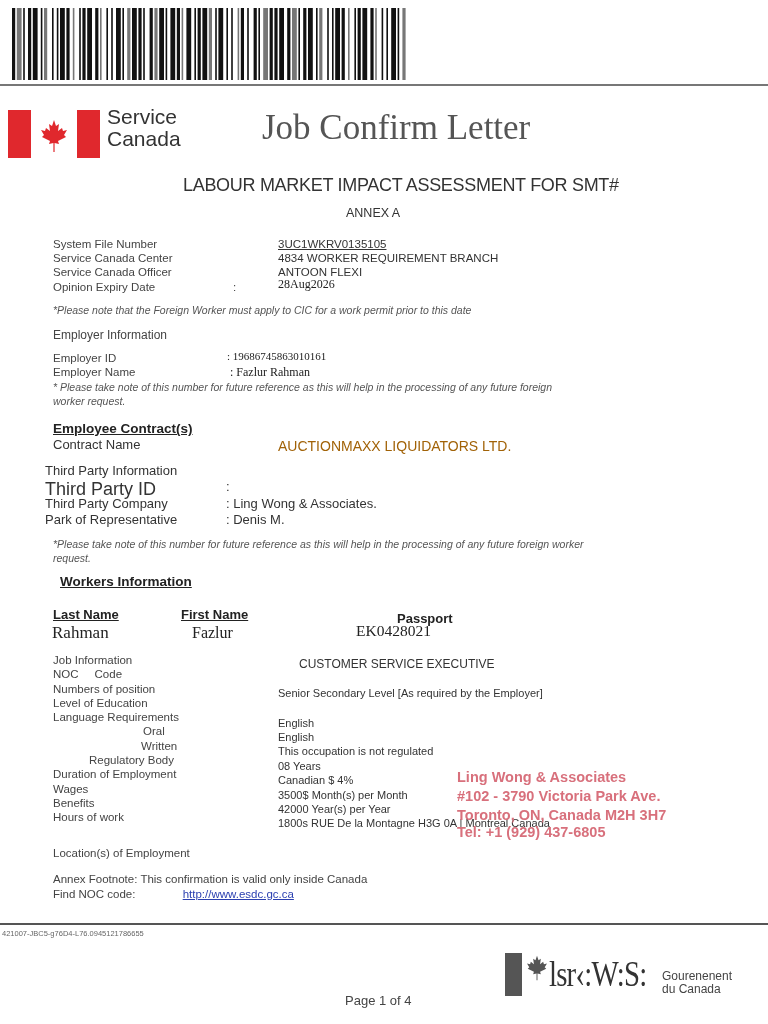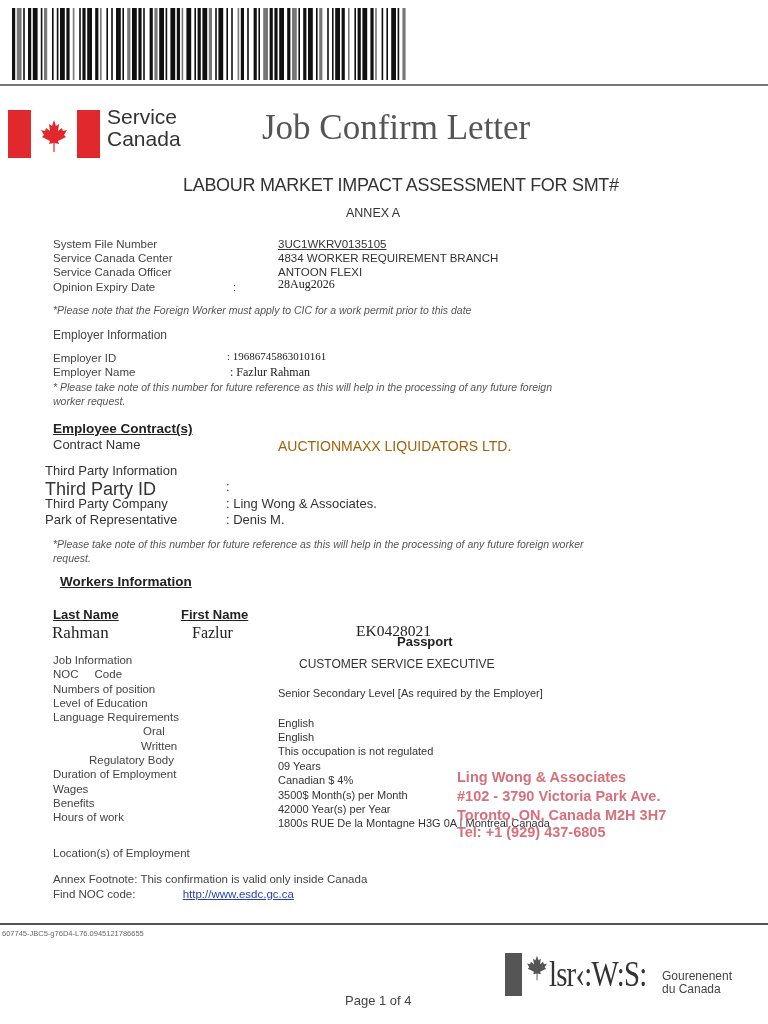--- a/index.html
+++ b/index.html
@@ -142,21 +142,21 @@
 <div class="abs" style="left:45px;top:496px;font-size:13px;color:#333;">Third Party Company</div>
 <div class="abs" style="left:226px;top:496px;font-size:13px;color:#333;">: Ling Wong &amp; Associates.</div>
 <div class="abs" style="left:45px;top:512px;font-size:13px;color:#333;">Park of Representative</div>
 <div class="abs" style="left:226px;top:512px;font-size:13px;color:#333;">: Denis M.</div>
 <div class="abs note" style="left:53px;top:538px;">*Please take note of this number for future reference as this will help in the processing of any future foreign worker</div>
 <div class="abs note" style="left:53px;top:552px;">request.</div>
 
 <div class="abs head-u" style="left:53px;top:574px;font-size:13.5px;margin-left:7px;">Workers Information</div>
 <div class="abs head-u" style="left:53px;top:607px;font-size:13px;">Last Name</div>
 <div class="abs head-u" style="left:181px;top:607px;font-size:13px;">First Name</div>
-<div class="abs" style="left:361px;top:634px;font-size:13px;font-weight:bold;color:#222;padding-left:36px;">Passport</div>
+<div class="abs" style="left:361px;top:611px;font-size:13px;font-weight:bold;color:#222;padding-left:36px;">Passport</div>
 <div class="abs serif" style="left:52px;top:623px;font-size:17px;">Rahman</div>
 <div class="abs serif" style="left:192px;top:624px;font-size:16px;">Fazlur</div>
 <div class="abs serif" style="left:356px;top:622px;font-size:15.5px;">EK0428021</div>
 
 <div id="job-labels">
     <div class="abs lbl" style="left: 53px; top: 653px; white-space: pre;">Job Information</div>
     <div class="abs lbl" style="left: 53px; top: 667px; white-space: pre;">NOC     Code</div>
     <div class="abs lbl" style="left: 53px; top: 682px; white-space: pre;">Numbers of position</div>
     <div class="abs lbl" style="left: 53px; top: 696px; white-space: pre;">Level of Education</div>
     <div class="abs lbl" style="left: 53px; top: 710px; white-space: pre;">Language Requirements</div>
@@ -167,40 +167,40 @@
     <div class="abs lbl" style="left: 53px; top: 782px; white-space: pre;">Wages</div>
     <div class="abs lbl" style="left: 53px; top: 796px; white-space: pre;">Benefits</div>
     <div class="abs lbl" style="left: 53px; top: 810px; white-space: pre;">Hours of work</div>
   </div>
 <div class="abs val" style="left:278px;top:657px;font-size:12px;margin-left:21px;">CUSTOMER SERVICE EXECUTIVE</div>
 <div class="abs val" style="left:278px;top:686px;font-size:11px;">Senior Secondary Level [As required by the Employer]</div>
 <div id="job-values">
     <div class="abs val" style="left: 278px; top: 716px; font-size: 11px;">English</div>
     <div class="abs val" style="left: 278px; top: 730px; font-size: 11px;">English</div>
     <div class="abs val" style="left: 278px; top: 744px; font-size: 11px;">This occupation is not regulated</div>
-    <div class="abs val" style="left: 278px; top: 759px; font-size: 11px;">09 Years</div>
+    <div class="abs val" style="left: 278px; top: 759px; font-size: 11px;">08 Years</div>
     <div class="abs val" style="left: 278px; top: 773px; font-size: 11px;">Canadian $ 4%</div>
     <div class="abs val" style="left: 278px; top: 788px; font-size: 11px;">3500$ Month(s) per Month</div>
     <div class="abs val" style="left: 278px; top: 802px; font-size: 11px;">42000 Year(s) per Year</div>
     <div class="abs val" style="left: 278px; top: 816px; font-size: 11px;">1800s RUE De la Montagne H3G 0A | Montreal Canada</div>
   </div>
 <div class="abs lbl" style="left:53px;top:846px;">Location(s) of Employment</div>
 
 <div class="abs stamp" style="left:457px;top:769px;">Ling Wong &amp; Associates</div>
 <div class="abs stamp" style="left:457px;top:788px;">#102 - 3790 Victoria Park Ave.</div>
 <div class="abs stamp" style="left:457px;top:807px;">Toronto, ON, Canada M2H 3H7</div>
 <div class="abs stamp" style="left:457px;top:824px;">Tel: +1 (929) 437-6805</div>
 
 <div class="abs lbl" style="left:53px;top:872px;">Annex Footnote: This confirmation is valid only inside Canada</div>
 <div class="abs lbl" style="left:53px;top:887px;">
   <span>Find NOC code: </span><a class="link">http://www.esdc.gc.ca</a>
 </div>
 
 <div class="rule" style="top:923px;height:2px;background:#555;"></div>
-<div class="abs" style="left:2px;top:929px;font-size:7.5px;color:#666;">607745-JBC5-g76D4-L76.0945121786655</div>
+<div class="abs" style="left:2px;top:929px;font-size:7.5px;color:#666;">421007-JBC5-g76D4-L76.0945121786655</div>
 
 <div class="abs" style="left:345px;top:993px;font-size:13px;color:#444;">Page 1 of 4</div>
 
 <div class="abs" style="left:505px;top:953px;width:17px;height:43px;background:#555;"></div>
 <svg class="abs" style="left:527px;top:955px;" width="20" height="26" viewBox="0 0 26 32">
   <path d="M13 0 L15 6 L18 4 L17 11 L21 8 L22 11 L26 10 L23 15 L25 17 L17 21 L18 24 L13.6 23 L13.6 32 L12.4 32 L12.4 23 L8 24 L9 21 L1 17 L3 15 L0 10 L4 11 L5 8 L9 11 L8 4 L11 6 Z" fill="#555"></path>
 </svg>
 <div class="abs serif" style="left:549px;top:953px;font-size:36px;color:#333;letter-spacing:-1px;transform:scaleX(0.8);transform-origin:left;">lsr‹:W:S:</div>
 <div class="abs" style="left:662px;top:970px;font-size:12px;line-height:13px;color:#444;">
   <div>Gourenenent</div>

